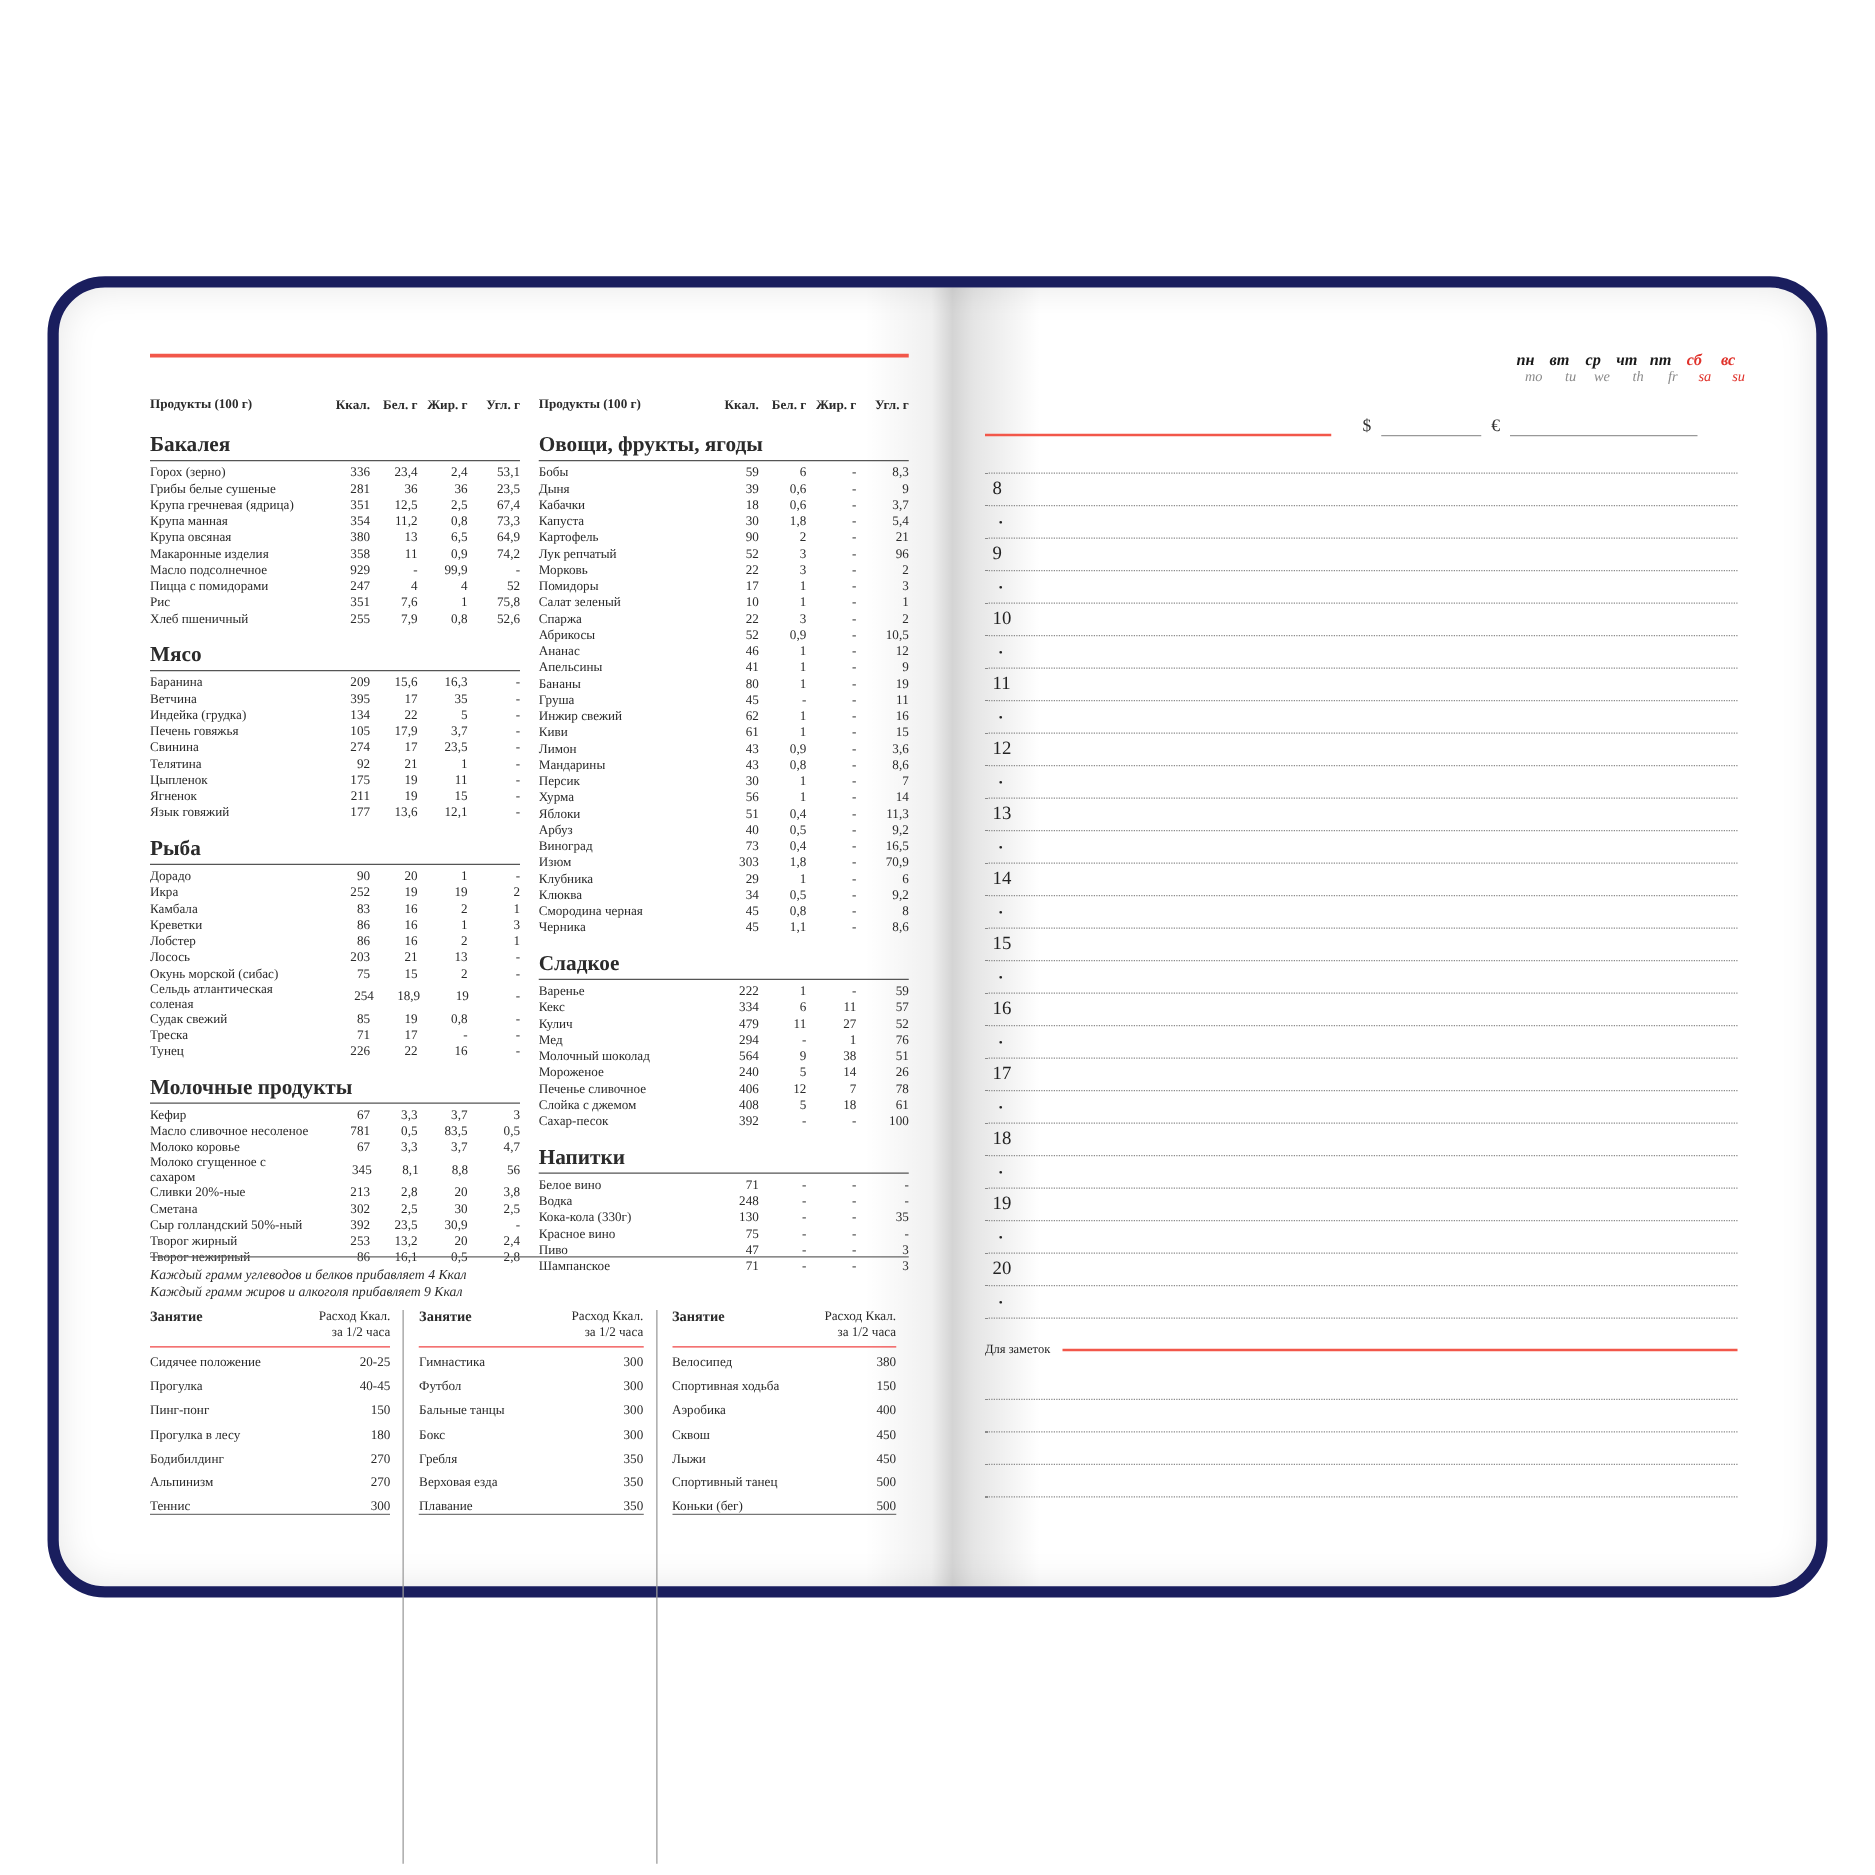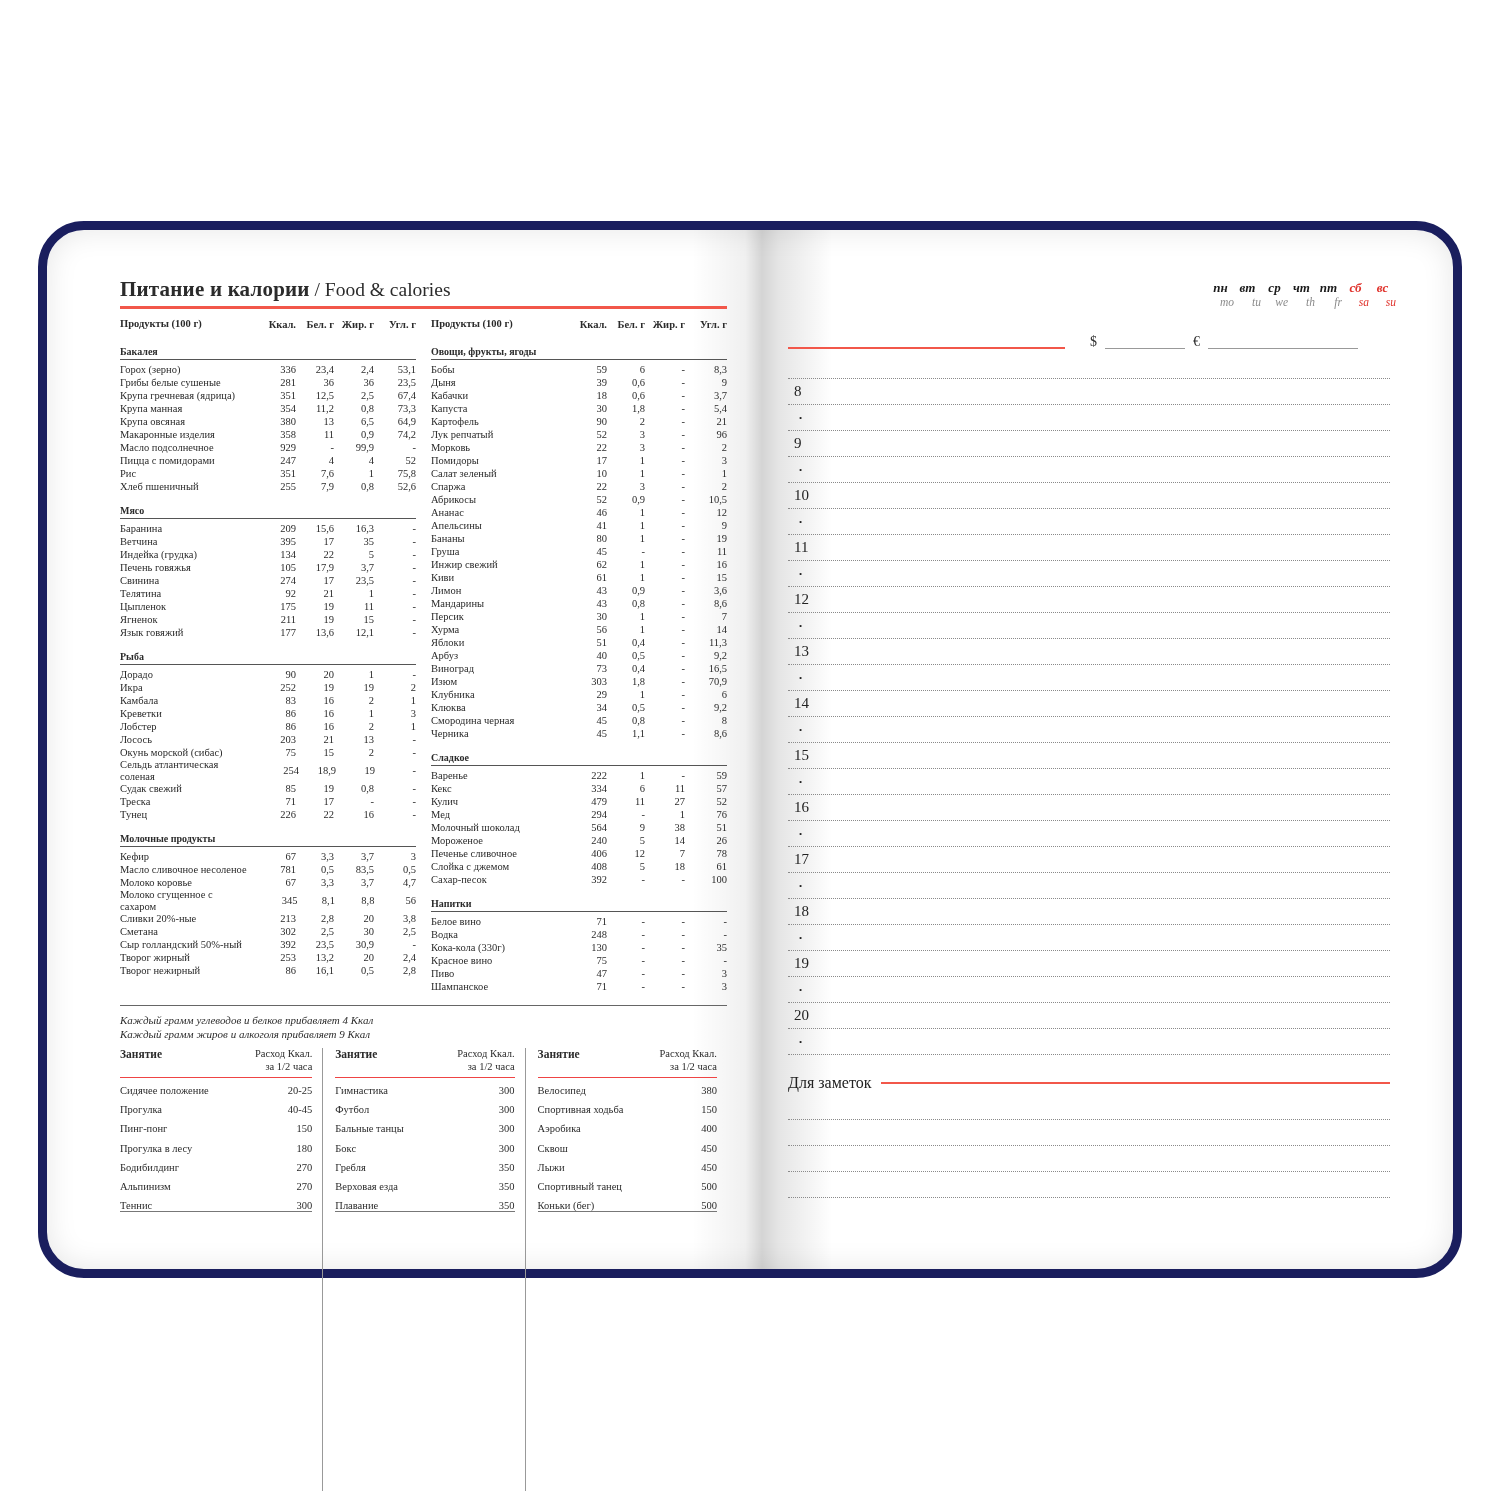--- a/index.html
+++ b/index.html
@@ -22,21 +22,21 @@
 
   .food-cols { position:absolute; left:0; top:40px; width:607px; display:flex; justify-content:space-between; }
   .food-col { width:296px; }
   .food-row { display:flex; align-items:center; line-height:13px; font-size:10.5px; }
   .food-row .f-name { flex:1 1 auto; padding-right:4px; line-height:11.5px; }
   .food-row .f-n1 { width:44px; text-align:right; }
   .food-row .f-n2 { width:38px; text-align:right; }
   .food-row .f-n3 { width:40px; text-align:right; }
   .food-row .f-n4 { width:42px; text-align:right; }
   .food-head { font-weight:bold; font-size:10.5px; height:16px; align-items:flex-start; }
-  .sec-title { font-weight:bold; font-size:10px; margin-top:12px; padding-bottom:2px;
+  .sec-title { font-weight:bold; font-size:17px; margin-top:12px; padding-bottom:2px;
                border-bottom:1px solid #555; margin-bottom:3px; }
 
   .hr-full { position:absolute; left:0; top:727px; width:607px; border-top:1.5px solid #666; }
   .food-notes { position:absolute; left:0; top:735px; font-style:italic; font-size:11px; line-height:14px; }
 
   .activity { position:absolute; left:0; top:770px; width:607px; height:443px; display:flex; }
   .act-group { width:202.3px; padding:0 10px 0 0; }
   .act-group + .act-group { border-left:1px solid #999; padding-left:12px; }
   .act-head { display:flex; justify-content:space-between; height:30px;
               border-bottom:1px solid #ef4444; font-size:10.5px; line-height:12.5px; }
@@ -62,37 +62,34 @@
   .date-rule { position:absolute; left:0; top:13px; width:277px; height:2px; background:#f2574a; }
   .cur-sign { position:absolute; top:0; font-size:14px; color:#333; }
   .cur-line { position:absolute; top:14px; border-top:1.2px solid #999; }
 
   .hours { position:absolute; left:0; top:100px; width:602px; border-top:1px dotted #8a8a8a; }
   .hour-row { height:26px; border-bottom:1px dotted #8a8a8a; display:flex; align-items:center; }
   .hour-num { font-size:15px; color:#222; padding-left:6px; }
   .hour-bullet { font-size:9px; color:#222; padding-left:11px; }
 
   .notes-head { position:absolute; left:0; top:796px; width:602px; display:flex; align-items:center; }
-  .notes-label { font-size:16px; color:#222; white-space:nowrap; padding-right:10px; }
+  .notes-label { font-size:10px; color:#222; white-space:nowrap; padding-right:10px; }
   .notes-rule { flex:1 1 auto; height:2px; background:#f2574a; }
   .note-lines { position:absolute; left:0; top:816px; width:602px; }
   .note-line { height:26px; border-bottom:1px dotted #8a8a8a; }
 </style>
 </head>
 <body>
 
 <div class="canvas">
   <div class="cover">
     <div class="gutter"></div>
   </div>
 
   <div class="page-left">
-    <div class="lp-title">
-      <span class="t-ru">Питание и калории</span><span class="t-en"> / Food &amp; calories</span>
-    </div>
     <div class="red-rule"></div>
     <div class="food-cols" id="food-cols">
         <div class="food-col">
           <div class="food-row food-head">
             <div class="f-name">Продукты (100 г)</div>
             <div class="f-n1">Ккал.</div>
             <div class="f-n2">Бел. г</div>
             <div class="f-n3">Жир. г</div>
             <div class="f-n4">Угл. г</div>
           </div>

